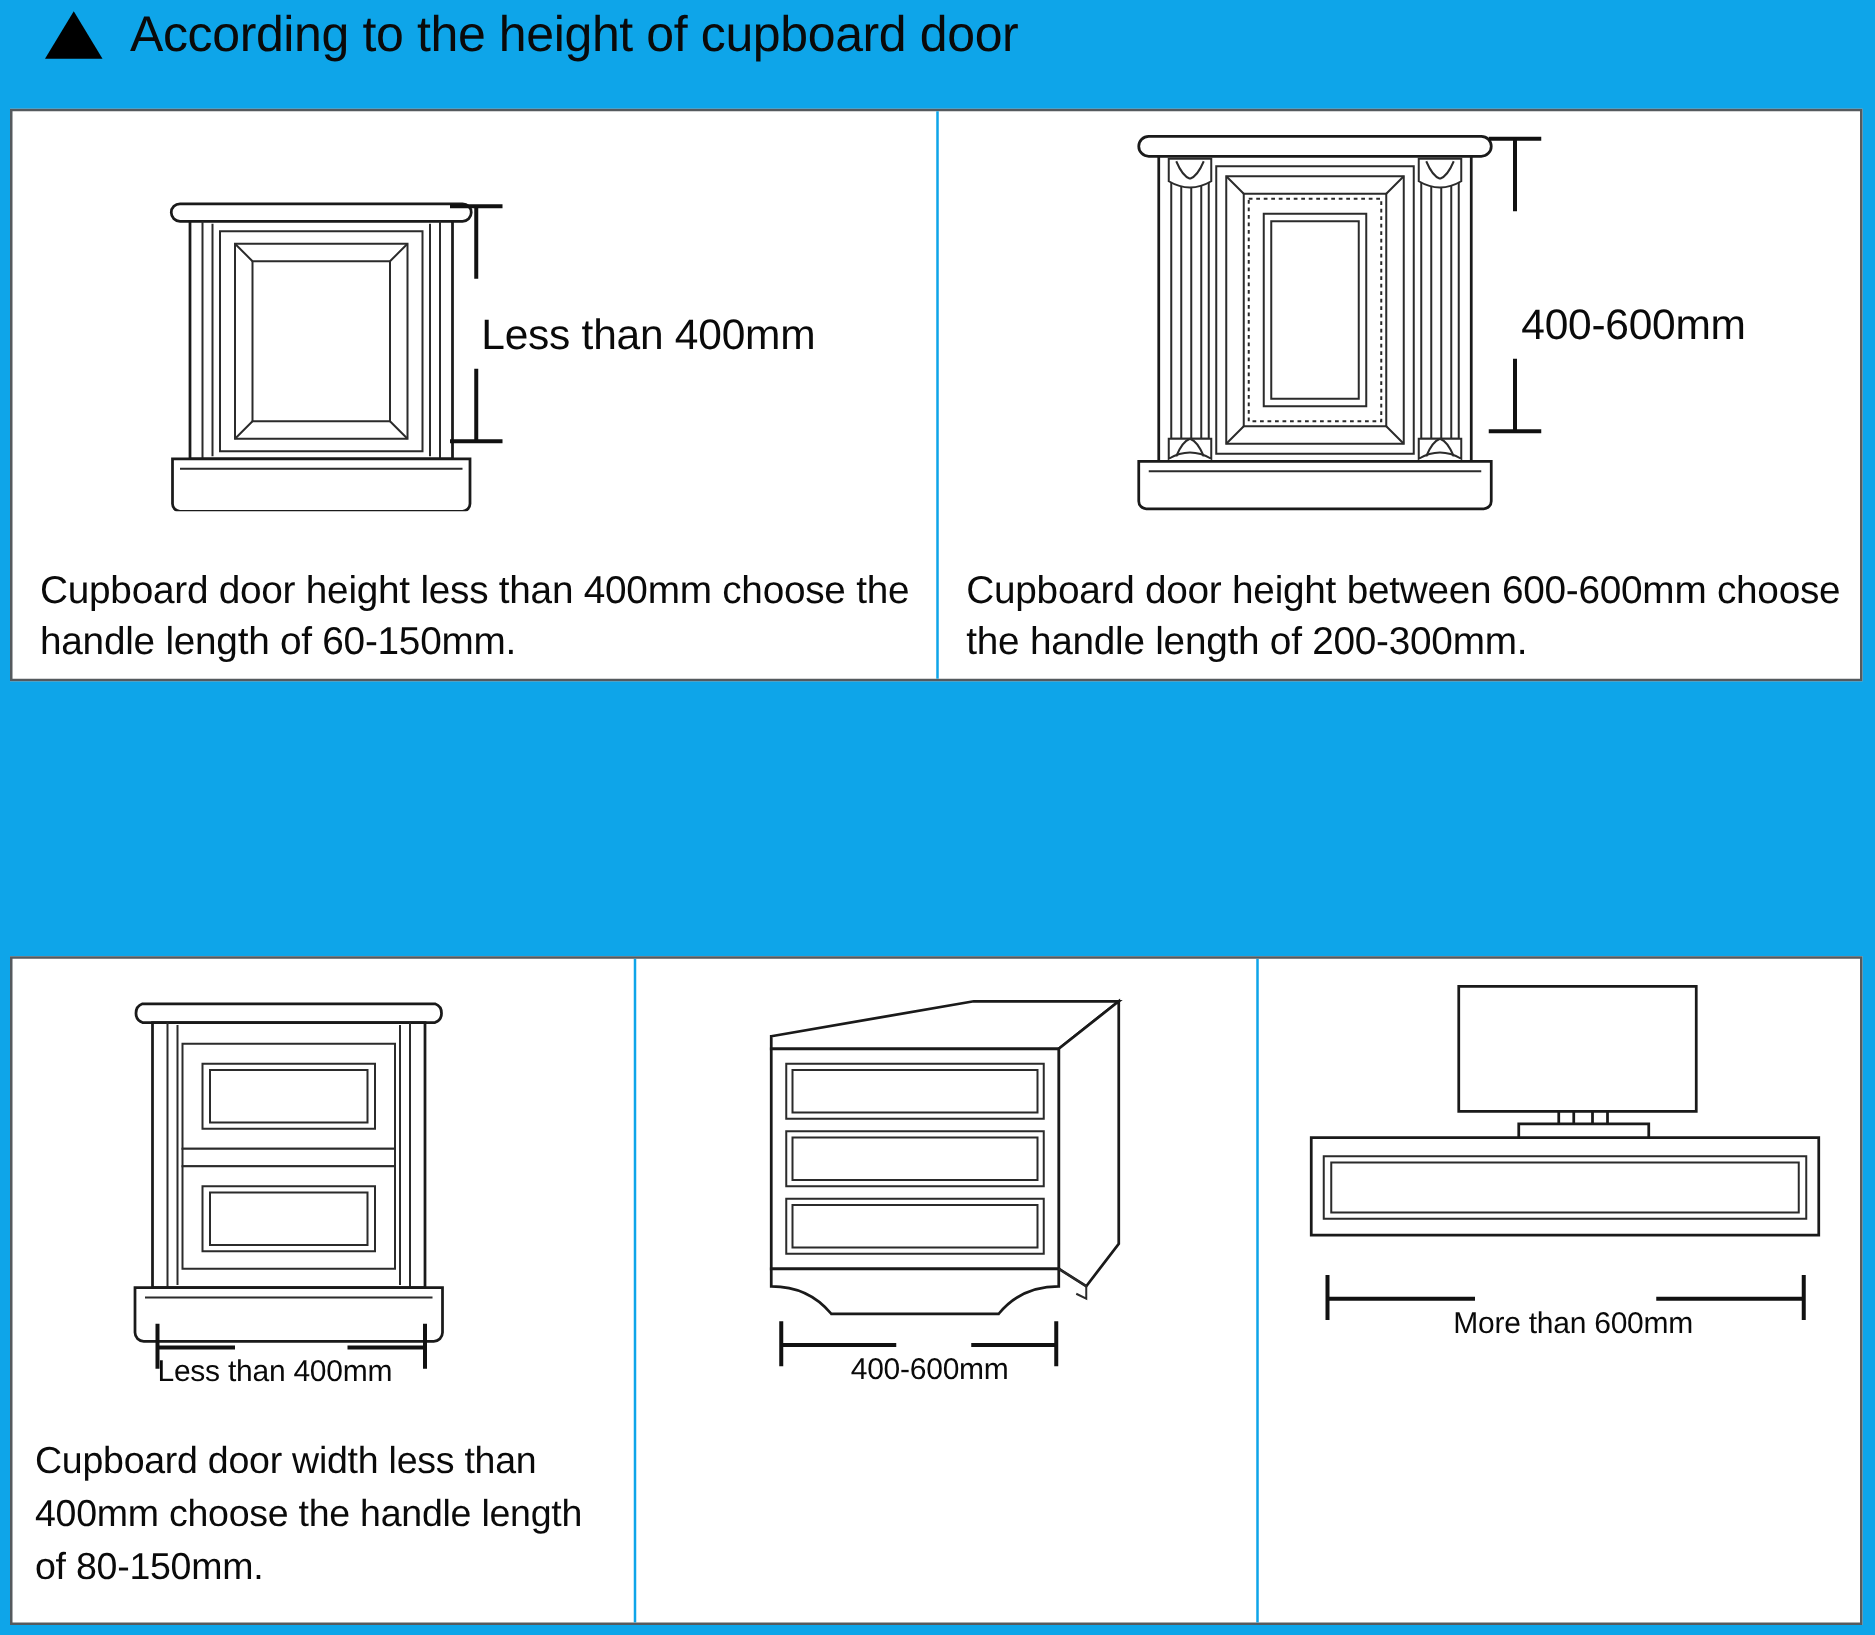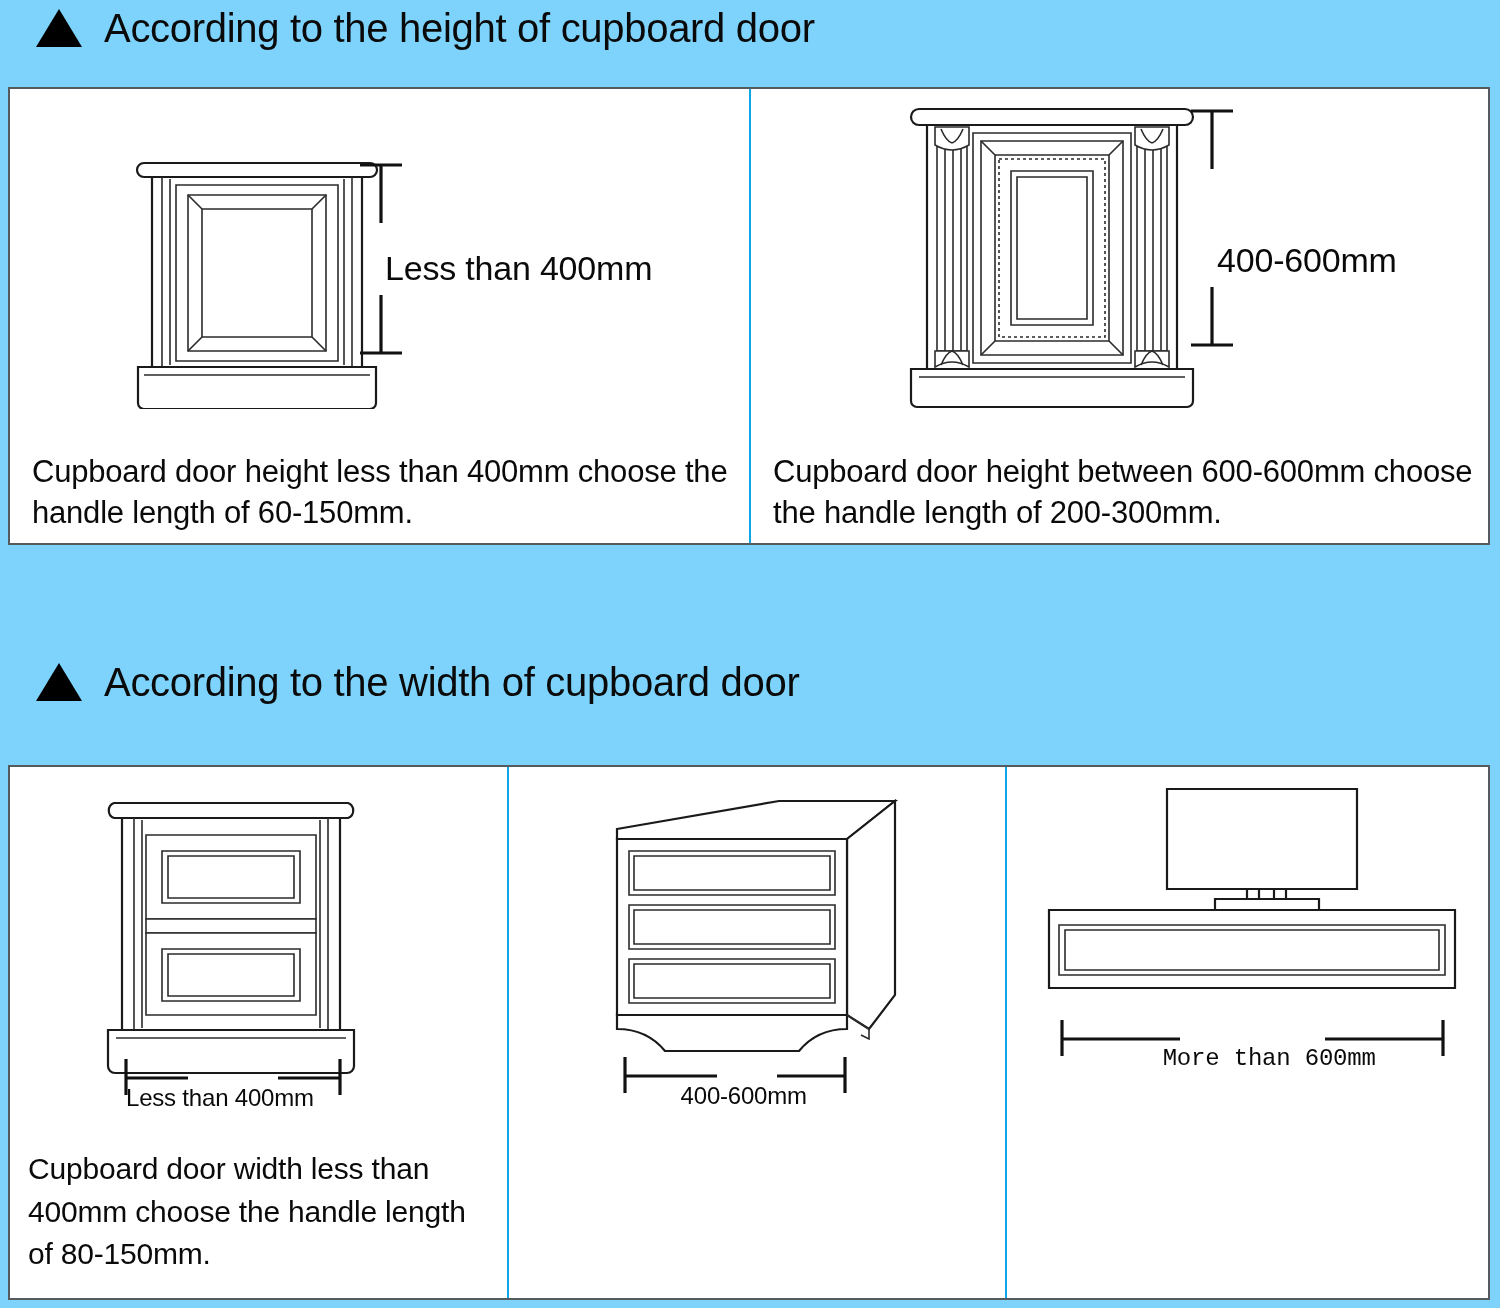--- a/index.html
+++ b/index.html
@@ -9,21 +9,21 @@
     background: #ffffff;
     font-family: "Liberation Sans", sans-serif;
     color: #0d0d0d;
     overflow: hidden;
   }
 
   .page {
     position: relative;
     width: 1500px;
     height: 1308px;
-    background: #7dd3fc;
+    background: #0ea5e9;
   }
 
   
   .section-heading {
     position: absolute;
     display: flex;
     align-items: center;
     gap: 22px;
     height: 52px;
   }
@@ -202,24 +202,20 @@
             <path class="ln-dim" d="M461 198 v58"></path>
             <path class="ln-dim" d="M440 256 h42"></path>
           </g>
         </svg>
         <div class="dim-label" style="left:466px; top:152px;">400-600mm</div>
       </div>
       <div class="caption">Cupboard door height between 600-600mm choose the handle length of 200-300mm.</div>
     </div>
   </div>
 
-  <div class="section-heading" id="heading-width">
-    <div class="tri-icon"></div>
-    <div class="section-title">According to the width of cupboard door</div>
-  </div>
 
   <div class="panel-box" id="box-width">
 
     <div class="panel p1">
       <div class="figure-area">
         <svg width="498" height="350" viewBox="0 0 498 350">
 
           <path class="fillw" d="M104 36 h234 a8 8 0 0 1 0 15 h-234 a8 8 0 0 1 0 -15 z"></path>
 
           <path class="fillw" d="M112 51 h218 v212 h-218 z"></path>
@@ -304,18 +300,18 @@
           <path class="fillw-thin" d="M52 158 h386 v50 h-386 z"></path>
           <path class="fillw-thin" d="M58 163 h374 v40 h-374 z"></path>
 
           <g>
             <path class="ln-dim" d="M55 253 v36"></path>
             <path class="ln-dim" d="M55 272 h118"></path>
             <path class="ln-dim" d="M318 272 h118"></path>
             <path class="ln-dim" d="M436 253 v36"></path>
           </g>
         </svg>
-        <div class="dim-label small" style="left:156px; top:278px;font-family:Liberation Mono, monospace;">More than 600mm</div>
+        <div class="dim-label small" style="left:156px; top:278px;">More than 600mm</div>
       </div>
     </div>
   </div>
 
 </div>
 
 </body></html>

